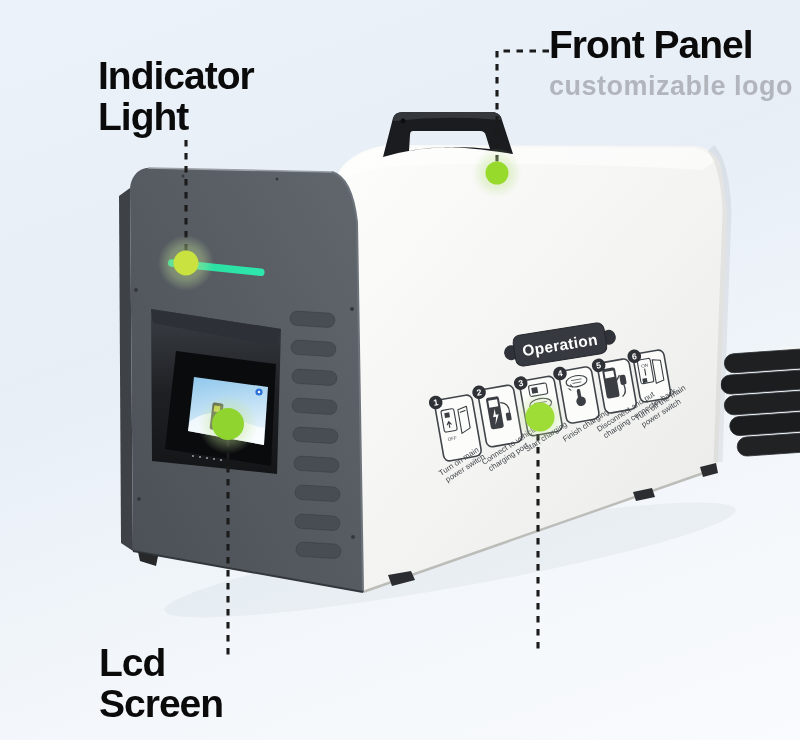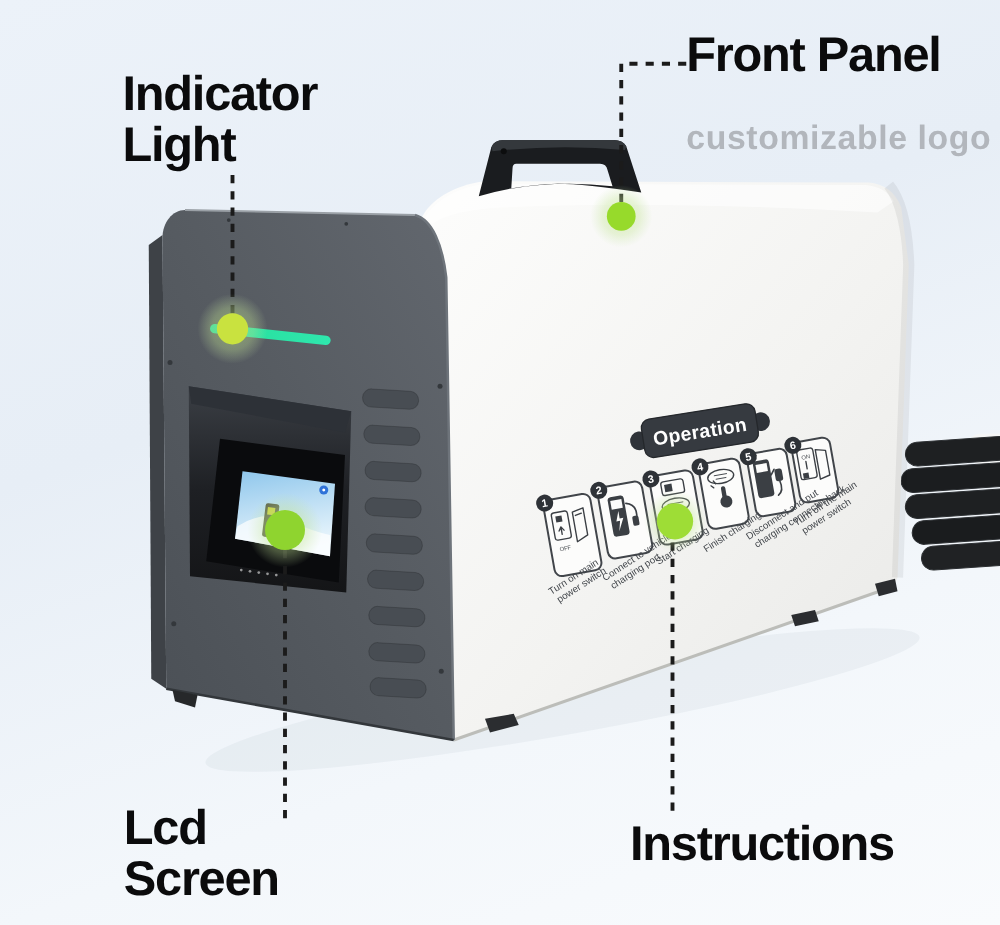--- a/index.html
+++ b/index.html
@@ -9,21 +9,21 @@
     background:linear-gradient(160deg,#ecf2f9 0%,#e7eef6 38%,#f3f7fb 72%,#f9fbfd 100%);
   }
   .stage svg{position:absolute;left:0;top:0;}
   .callout-label{
     position:absolute;color:#0b0b0c;font-weight:bold;font-size:39px;
     line-height:1.06;letter-spacing:-1px;white-space:normal;
   }
   .nowrap{white-space:nowrap;}
   .sub-label{
     position:absolute;color:#b2b6bc;font-weight:bold;font-size:27px;
-    letter-spacing:0.5px;white-space:nowrap;margin-top:24px;
+    letter-spacing:0.5px;white-space:nowrap;
   }
   svg text{font-family:"Liberation Sans", sans-serif;}
   .cap{font-size:7.8px;fill:#43474c;}
   .num{font-size:8.6px;font-weight:bold;fill:#ffffff;text-anchor:middle;}
   .detail-txt{font-size:4.6px;fill:#3b3f44;text-anchor:middle;}
   .op-title{font-size:15.5px;font-weight:bold;fill:#ffffff;text-anchor:middle;letter-spacing:.3px;}
 </style>
 </head>
 <body>
 
@@ -271,15 +271,14 @@
   </svg>
 
   <div class="callout-label nowrap" style="left:549px;top:24px;">Front Panel</div>
 
   <div class="callout-label" style="left:98px;top:55px;width:195px;">Indicator Light</div>
 
   <div class="sub-label" style="left:549px;top:71px;">customizable logo</div>
 
   <div class="callout-label" style="left:99px;top:642px;width:185px;">Lcd Screen</div>
 
-  <div class="callout-label nowrap" style="left:504px;top:655px;">Instructions</div>
 
 </div>
 
 </body></html>

